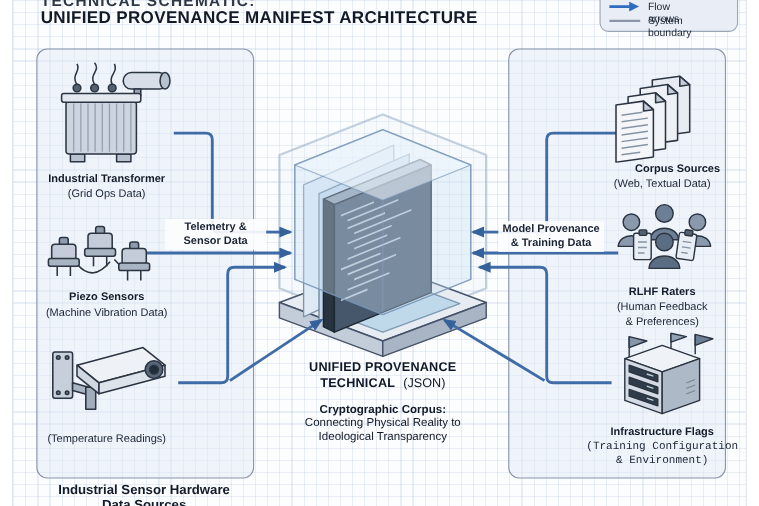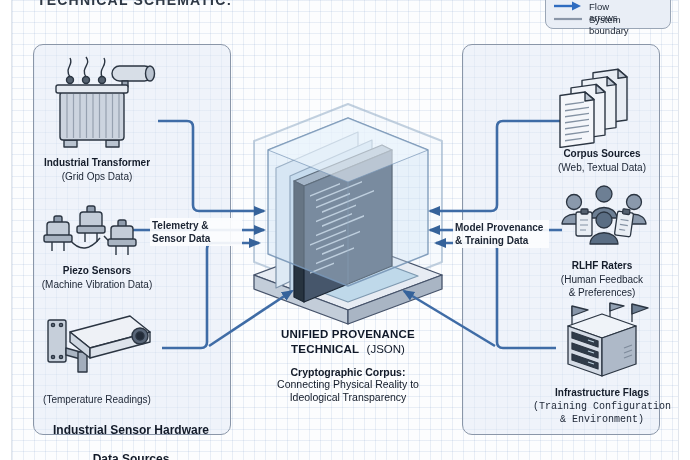--- a/index.html
+++ b/index.html
@@ -9,22 +9,22 @@
     background-image:
       repeating-linear-gradient(to right, rgba(110,145,195,0.14) 0 1px, transparent 1px 11px),
       repeating-linear-gradient(to bottom, rgba(110,145,195,0.14) 0 1px, transparent 1px 11px);
     border-left:1px solid #e0e5ec;border-right:1px solid #e0e5ec;background-color:#fcfdfe;}
   .kicker{font-size:14px;font-weight:700;letter-spacing:1.2px;color:#2e3845;}
   .title{font-size:15.5px;font-weight:800;letter-spacing:0.3px;color:#121a28;}
   .bbox{position:absolute;width:196px;height:389px;top:44px;border:1.5px solid #8a96a8;
         border-radius:10px;background:rgba(225,234,245,0.5);}
   .item-name{position:absolute;font-size:10px;font-weight:700;text-align:center;color:#141c2a;}
   .item-sub{position:absolute;font-size:10px;font-weight:400;text-align:center;color:#202938;white-space:pre-line;line-height:13px;}
-  .flow-label{position:absolute;font-size:10px;font-weight:700;text-align:left;color:#1b2433;
-        white-space:pre-line;line-height:13px;background:rgba(252,253,254,0.92);padding:1px 2px;margin-top:19px;}
+  .flow-label{position:absolute;font-size:10px;font-weight:700;text-align:center;color:#1b2433;
+        white-space:pre-line;line-height:13px;background:rgba(252,253,254,0.92);padding:1px 2px;}
   .center-l1{position:absolute;left:258px;top:328px;width:180px;text-align:center;
         font-size:11.5px;font-weight:800;color:#0f1828;letter-spacing:0.2px;}
   .center-l2{position:absolute;left:258px;top:343px;width:180px;text-align:center;font-size:11.5px;color:#0f1828;}
   .center-l2 .b{font-weight:800;letter-spacing:0.2px;}
   .center-l2 .n{font-weight:400;margin-left:4px;}
   .crypto{position:absolute;left:250px;top:366px;width:196px;text-align:center;color:#121a28;}
   .crypto .cb{font-size:10.5px;font-weight:700;}
   .crypto .cl{font-size:10.5px;font-weight:400;line-height:12.5px;white-space:pre-line;}
   .caption{position:absolute;font-size:12px;font-weight:700;text-align:center;color:#121a28;}
   #legend{position:absolute;left:545px;top:-13px;width:124px;height:40px;border:1.3px solid #9aa6b6;
@@ -32,20 +32,21 @@
   .legend-row{position:absolute;height:12px;font-size:9.5px;color:#1c2533;}
   svg{display:block;}
 </style>
 </head>
 <body>
 
 <div id="canvas">
   <div id="grid"></div>
 
   <div class="abs kicker" style="left:37px;top:-8px;">TECHNICAL SCHEMATIC:</div>
+  <div class="abs title" style="left:37px;top:8px;">UNIFIED PROVENANCE MANIFEST ARCHITECTURE</div>
 
   <div id="legend">
     <div class="legend-row" style="left:7px;top:13px;">
       <svg width="30" height="10" style="position:absolute;left:0;top:0;">
         <line x1="1" y1="5" x2="20" y2="5" stroke="#2f6cc0" stroke-width="2.4"></line>
         <path d="M19,0.5 L28,5 L19,9.5 Z" fill="#2f6cc0"></path>
       </svg>
       <span style="position:absolute;left:36px;top:0;">Flow arrows</span>
     </div>
     <div class="legend-row" style="left:7px;top:26px;">
@@ -249,21 +250,21 @@
       <path d="M72,46 L80,43 M72,51 L80,48 M72,56 L80,53" stroke="#7d8a9a" stroke-width="1.2"></path>
     </g>
   </svg>
 
   <div class="item-name" style="left:22px;top:157px;width:150px;">Industrial Transformer</div>
   <div class="item-sub" style="left:22px;top:170px;width:150px;">(Grid Ops Data)</div>
   <div class="item-name" style="left:22px;top:265px;width:150px;">Piezo Sensors</div>
   <div class="item-sub" style="left:22px;top:278px;width:150px;">(Machine Vibration Data)</div>
   <div class="item-sub" style="left:22px;top:393px;width:150px;">(Temperature Readings)</div>
 
-  <div class="item-name" style="left:527px;top:148px;width:150px;">Corpus Sources</div>
+  <div class="item-name" style="left:541px;top:148px;width:150px;">Corpus Sources</div>
   <div class="item-sub" style="left:527px;top:161px;width:150px;">(Web, Textual Data)</div>
   <div class="item-name" style="left:527px;top:260px;width:150px;">RLHF Raters</div>
   <div class="item-sub" style="left:527px;top:273px;width:150px;">(Human Feedback
 &amp; Preferences)</div>
   <div class="item-name" style="left:527px;top:387px;width:150px;">Infrastructure Flags</div>
   <div class="item-sub" style="left:527px;top:400px;width:150px;font-family:Liberation Mono, monospace;">(Training Configuration
 &amp; Environment)</div>
 
   <div class="flow-label" style="left:150px;top:199px;width:88px;">Telemetry &amp;
 Sensor Data</div>
@@ -274,15 +275,15 @@
   <div class="center-l2">
     <span class="b">TECHNICAL</span>
     <span class="n">(JSON)</span>
   </div>
   <div class="crypto">
     <div class="cb">Cryptographic Corpus:</div>
     <div class="cl">Connecting Physical Reality to
 Ideological Transparency</div>
   </div>
 
-  <div class="caption" style="left:33px;top:423px;width:196px;">Industrial Sensor Hardware</div>
+  <div class="caption" style="left:33px;top:438px;width:196px;">Industrial Sensor Hardware</div>
   <div class="caption" style="left:33px;top:452px;width:196px;">Data Sources</div>
 </div>
 
 </body></html>

